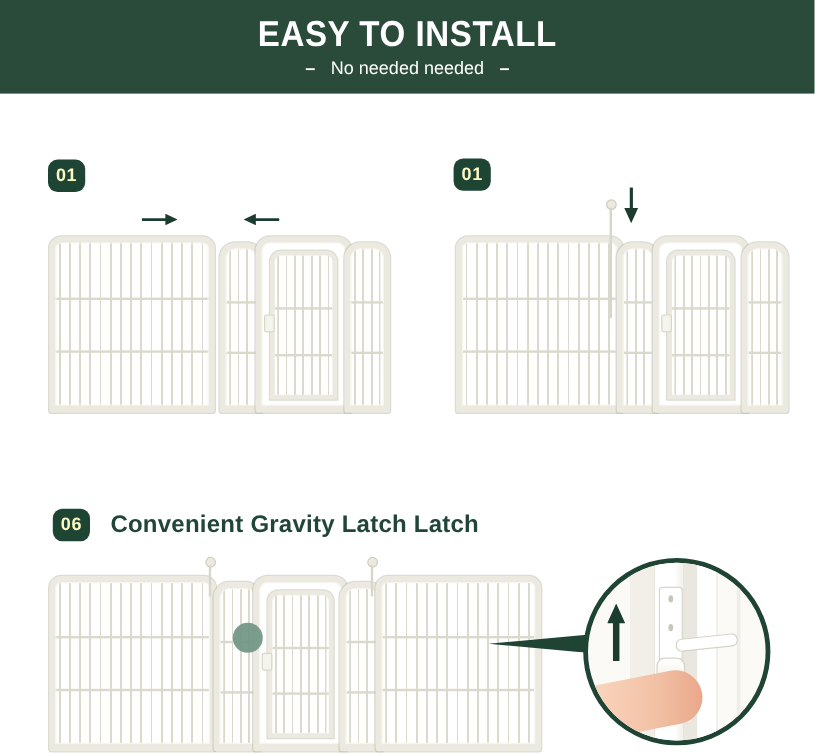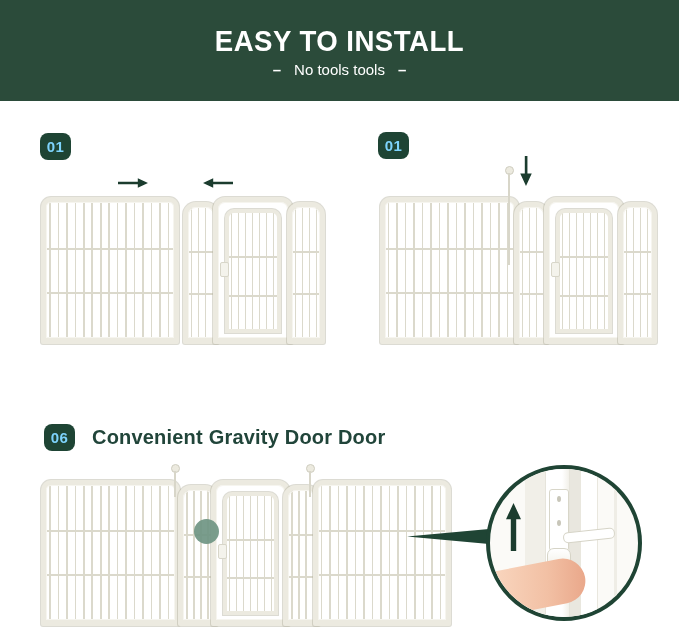--- a/index.html
+++ b/index.html
@@ -1,30 +1,30 @@
 <!DOCTYPE html>
 <html><head>
 <meta charset="utf-8">
 <style>
   html,body{margin:0;padding:0;background:#fff;}
   .page{position:relative;width:679px;height:629px;background:#ffffff;
         font-family:"Liberation Sans",sans-serif;overflow:hidden;}
 
   
-  .banner{position:absolute;left:0;top:0;width:679px;height:101px;background:#2B4B3A;
+  .banner{position:absolute;left:0;top:0;width:679px;height:78px;background:#2B4B3A;
           display:flex;flex-direction:column;align-items:center;justify-content:center;gap:3px;}
   .banner-title{color:#ffffff;font-size:30px;font-weight:bold;letter-spacing:.5px;
                 transform:scaleX(.92);transform-origin:center;white-space:nowrap;}
   .banner-sub{color:#ffffff;font-size:15px;display:flex;align-items:center;gap:13px;white-space:nowrap;}
   .banner-sub .dash{font-weight:bold;}
 
   
   .layer{position:absolute;inset:0;}
   .badge{position:absolute;width:31px;height:27px;background:#1E4434;border-radius:8px;
-         color:#7dd3fc;font-size:15px;font-weight:bold;display:flex;align-items:center;
+         color:#fef9c3;font-size:15px;font-weight:bold;display:flex;align-items:center;
          justify-content:center;letter-spacing:.5px;}
   .step3-title{position:absolute;left:92px;top:424px;height:27px;line-height:27px;
                font-size:20px;font-weight:bold;color:#21453A;letter-spacing:.2px;white-space:nowrap;}
 
   
   .panel{position:absolute;border:5px solid #ECEAE0;border-bottom-width:6px;background:#fff;
          box-shadow:0 0 0 1px rgba(178,175,157,.45), inset 0 0 0 1px #F6F5EF;}
   .panel.large{border-radius:10px 10px 2px 2px;}
   .panel.narrow{border-radius:13px 13px 2px 2px;}
   .panel.doorp{border-radius:12px 12px 2px 2px;background:#fff;}
@@ -85,21 +85,21 @@
 </style>
 </head>
 <body>
 
 <div class="page">
 
   <header class="banner">
     <div class="banner-title">EASY TO INSTALL</div>
     <div class="banner-sub">
       <span class="dash">–</span>
-      <span>No tools tools</span>
+      <span>No needed needed</span>
       <span class="dash">–</span>
     </div>
   </header>
 
   <div class="layer">
     <div class="badge" style="left:40px;top:133px">01</div>
     <div class="arr arr-right" style="left:118px;top:177px"></div>
     <div class="arr arr-left" style="left:203px;top:177px"></div>
 
     <div class="panel large bars" style="left:41px;top:197px;width:128px;height:136px"></div>
@@ -124,21 +124,21 @@
     <div class="panel doorp" style="left:544px;top:197px;width:70px;height:136px">
       <div class="door-inner">
         <span class="latch-tab"></span>
       </div>
     </div>
     <div class="panel narrow bars-tight" style="left:618px;top:202px;width:29px;height:131px"></div>
   </div>
 
   <div class="layer">
     <div class="badge" style="left:44px;top:424px">06</div>
-    <div class="step3-title">Convenient Gravity Door Door</div>
+    <div class="step3-title">Convenient Gravity Latch Latch</div>
 
     <span class="pin-ball" style="left:171px;top:464px"></span>
     <span class="pin-line" style="left:174px;top:471px;height:26px;z-index:2"></span>
     <span class="pin-ball" style="left:306px;top:464px"></span>
     <span class="pin-line" style="left:309px;top:471px;height:26px;z-index:2"></span>
 
     <div class="panel large bars" style="left:41px;top:480px;width:129px;height:135px"></div>
     <div class="panel narrow bars-tight" style="left:178px;top:485px;width:30px;height:130px"></div>
     <div class="panel doorp" style="left:211px;top:480px;width:69px;height:135px">
       <div class="door-inner">

